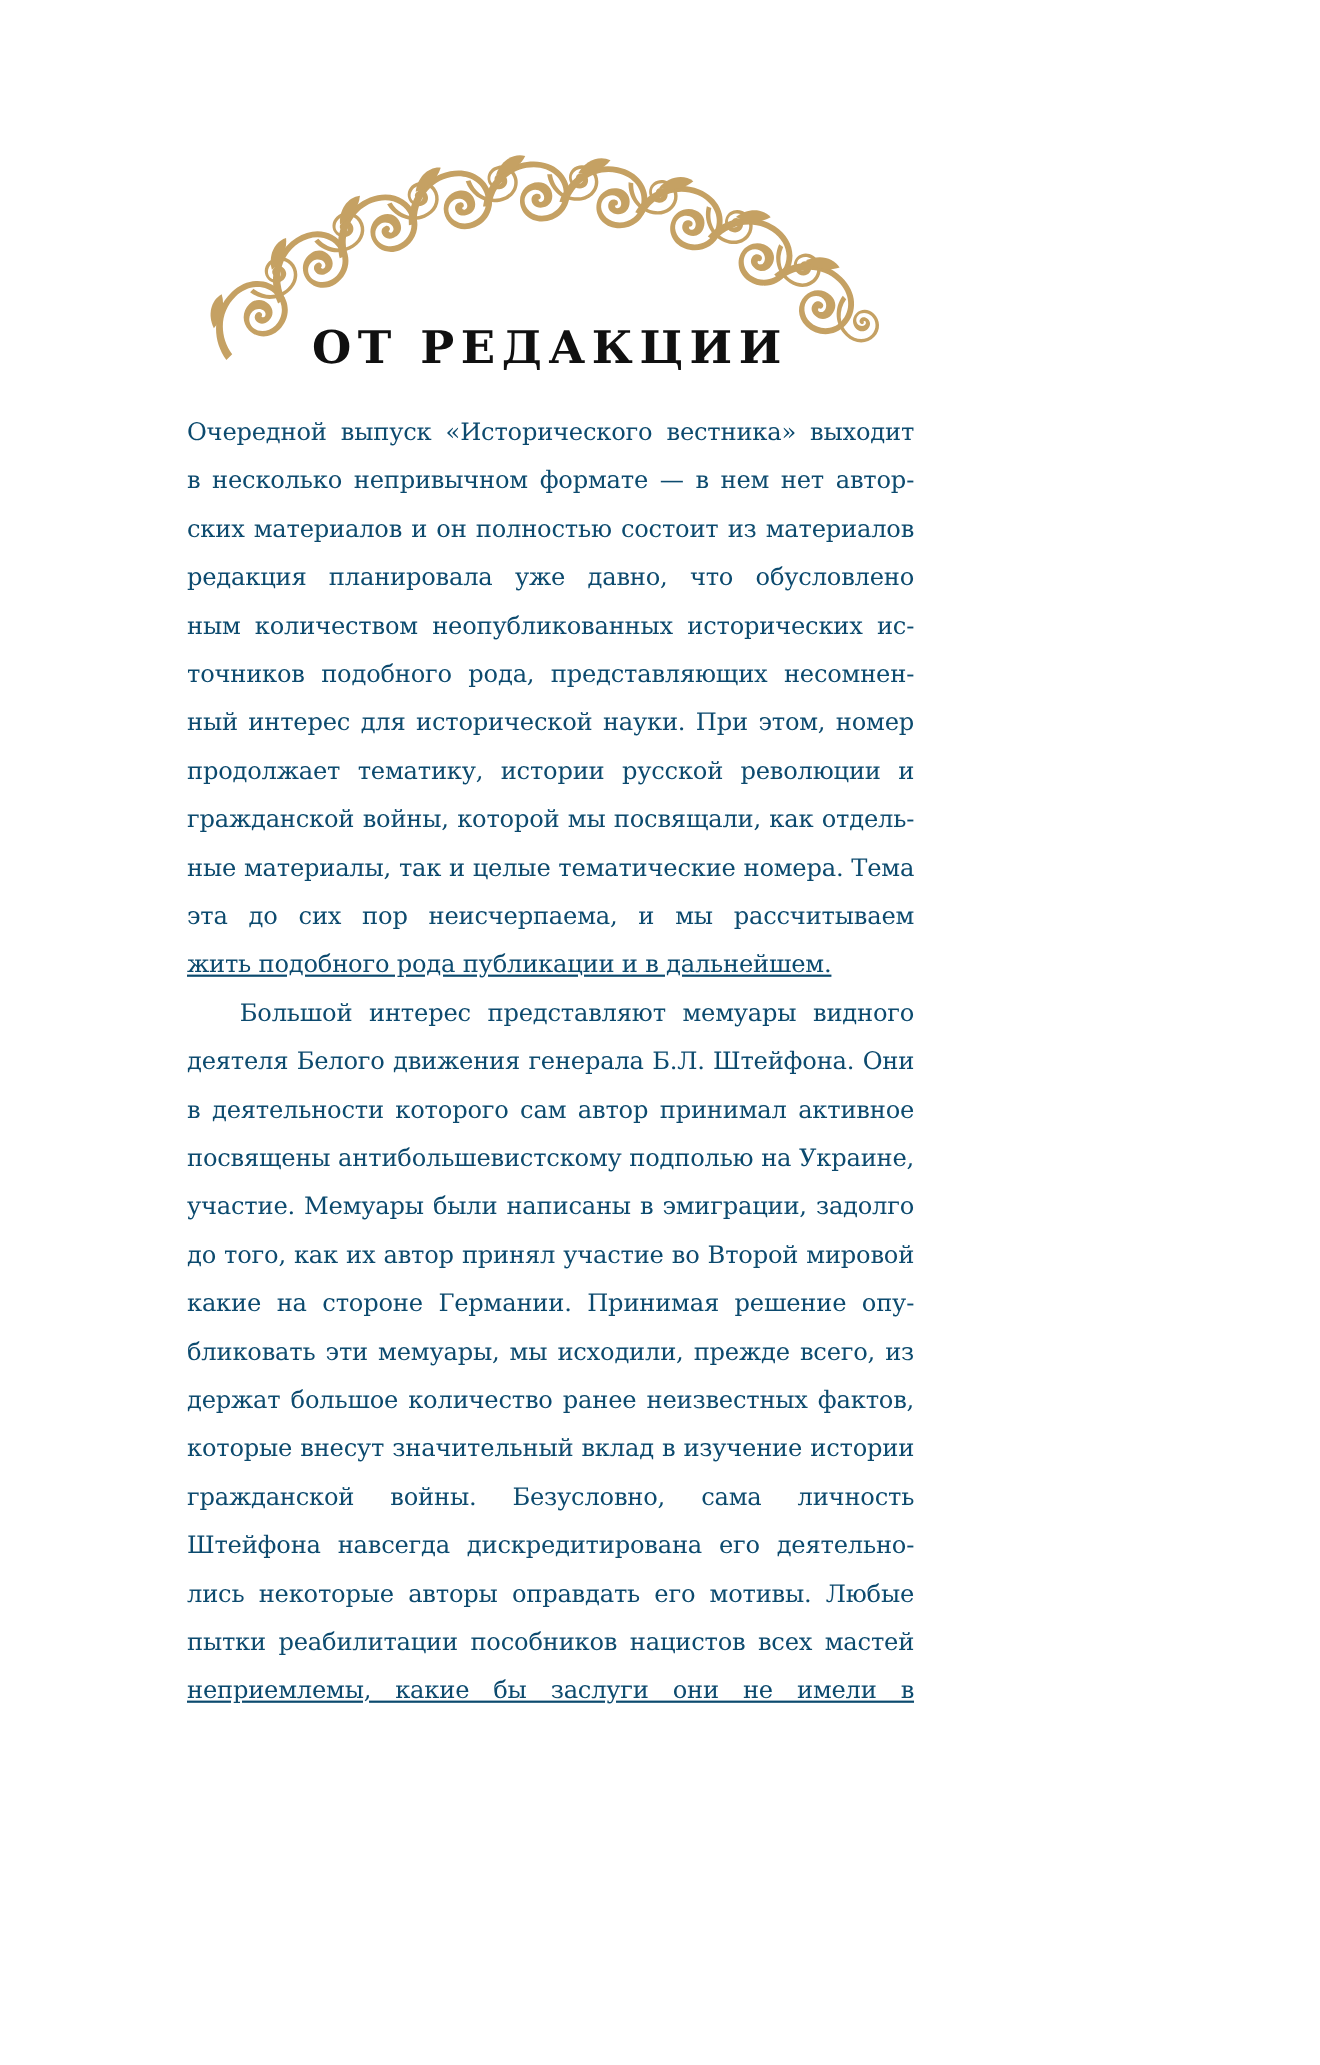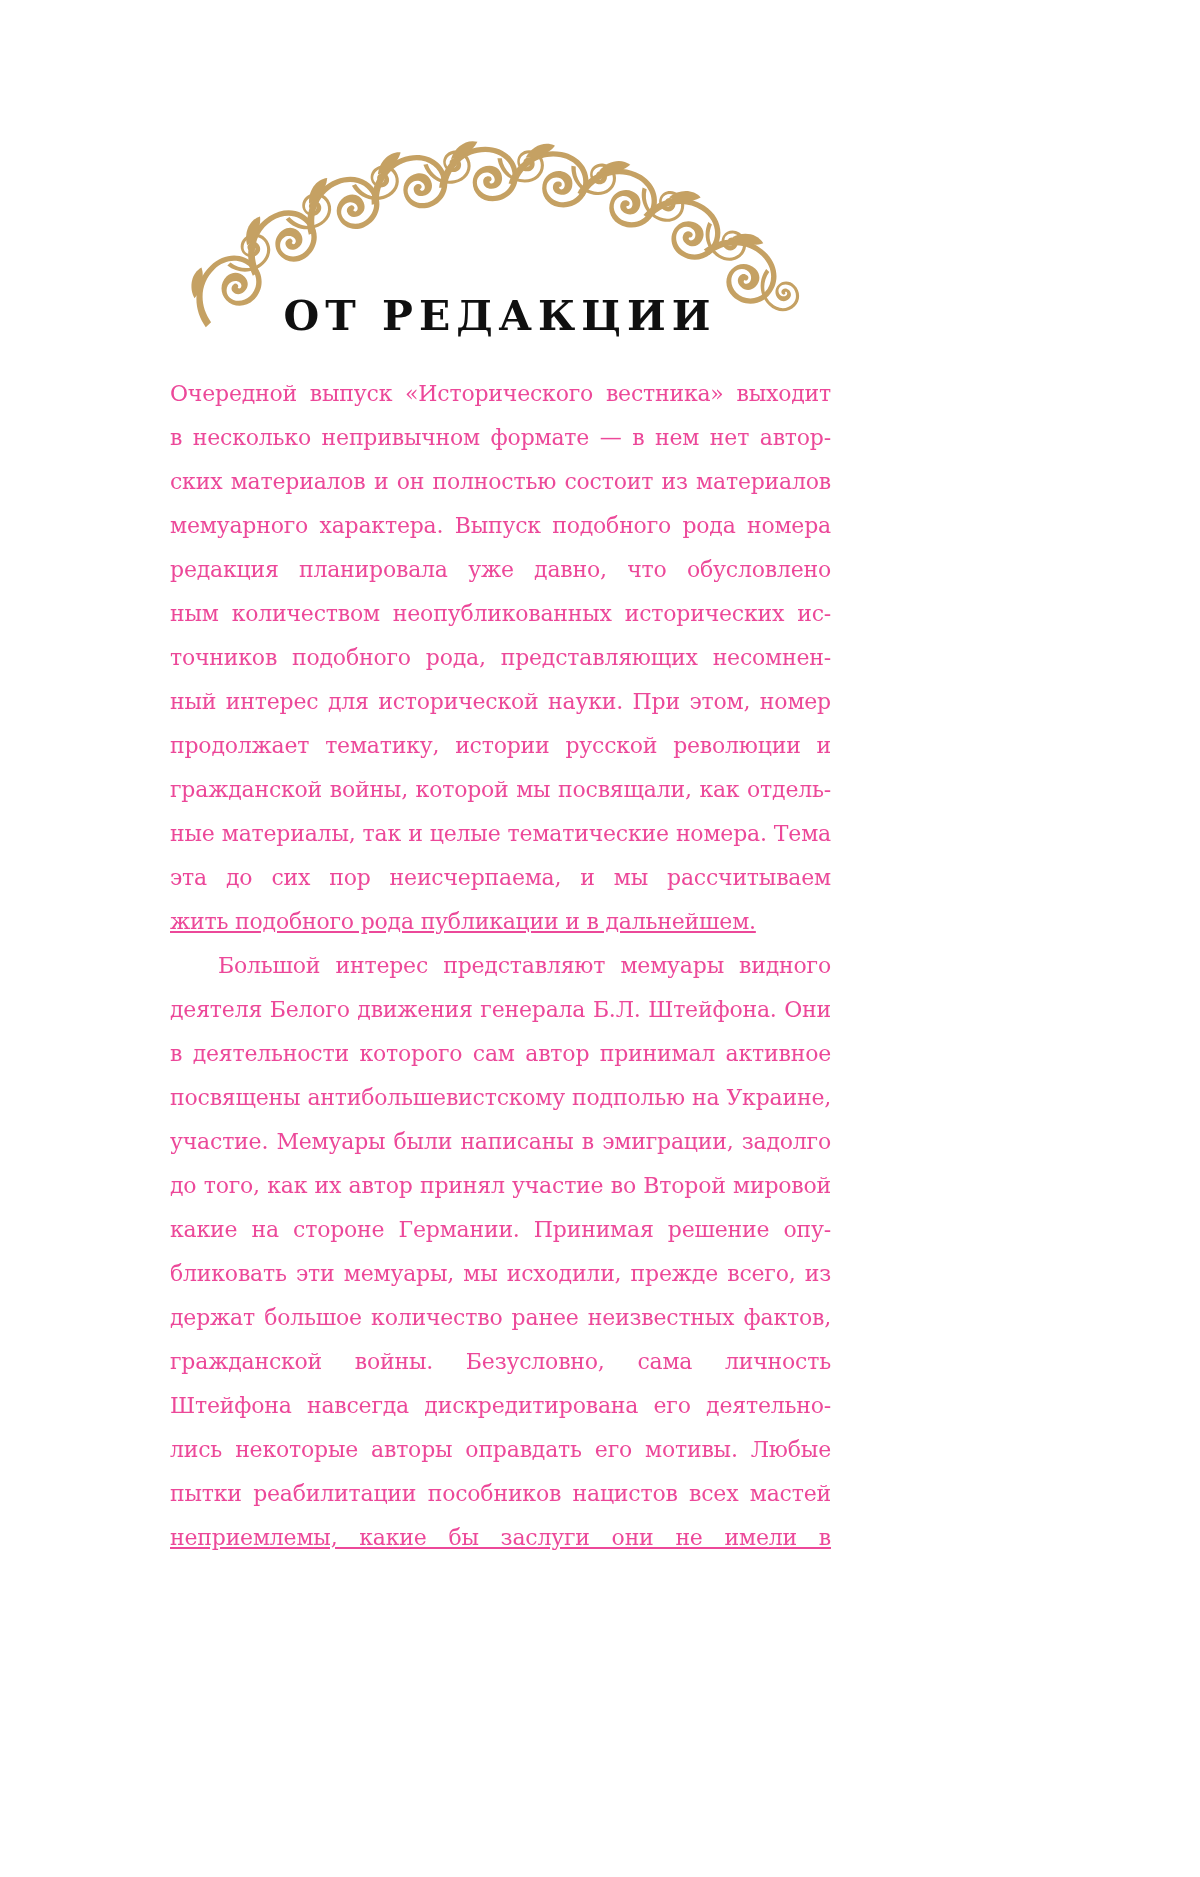--- a/index.html
+++ b/index.html
@@ -28,21 +28,21 @@
     font-weight: 700;
     letter-spacing: 6px;
     color: #101010;
     white-space: nowrap;
   }
   .body-text {
     position: absolute;
     top: 372px;
     left: 170px;
     width: 661px;
-    color: #ec4899;
+    color: #0c4a6e;
     font-size: 22px;
     letter-spacing: -0.2px;
   }
   .line {
     height: 44px;
     line-height: 44px;
     text-align: justify;
     text-align-last: justify;
     overflow: hidden;
   }
@@ -86,39 +86,39 @@
       <use href="#unit" transform="translate(755.6 276.4) rotate(44)"></use>
     </g>
   </svg>
 
   <div class="page-title">ОТ РЕДАКЦИИ</div>
 
   <div class="body-text">
       <div class="line">Очередной выпуск «Исторического вестника» выходит</div>
       <div class="line">в несколько непривычном формате — в нем нет автор-</div>
       <div class="line">ских материалов и он полностью состоит из материалов</div>
-      <div class="line">мемуарного характера. Выпуск подобного рода номера</div>
       <div class="line">редакция планировала уже давно, что обусловлено огром-</div>
       <div class="line">ным количеством неопубликованных исторических ис-</div>
       <div class="line">точников подобного рода, представляющих несомнен-</div>
       <div class="line">ный интерес для исторической науки. При этом, номер</div>
       <div class="line">продолжает тематику, истории русской революции и</div>
       <div class="line">гражданской войны, которой мы посвящали, как отдель-</div>
       <div class="line">ные материалы, так и целые тематические номера. Тема</div>
       <div class="line">эта до сих пор неисчерпаема, и мы рассчитываем продол-</div>
       <div class="line para-end">жить подобного рода публикации и в дальнейшем.</div>
       <div class="line indent">Большой интерес представляют мемуары видного</div>
       <div class="line">деятеля Белого движения генерала Б.Л. Штейфона. Они</div>
       <div class="line">в деятельности которого сам автор принимал активное</div>
       <div class="line">посвящены антибольшевистскому подполью на Украине,</div>
       <div class="line">участие. Мемуары были написаны в эмиграции, задолго</div>
       <div class="line">до того, как их автор принял участие во Второй мировой</div>
       <div class="line">какие на стороне Германии. Принимая решение опу-</div>
       <div class="line">бликовать эти мемуары, мы исходили, прежде всего, из</div>
       <div class="line">держат большое количество ранее неизвестных фактов,</div>
+      <div class="line">которые внесут значительный вклад в изучение истории</div>
       <div class="line">гражданской войны. Безусловно, сама личность генерала</div>
       <div class="line">Штейфона навсегда дискредитирована его деятельно-</div>
       <div class="line">лись некоторые авторы оправдать его мотивы. Любые по-</div>
       <div class="line">пытки реабилитации пособников нацистов всех мастей</div>
       <div class="line para-end">неприемлемы, какие бы заслуги они не имели в прошлом.</div>
     </div>
 
   <svg class="ornament-svg ornament-bottom" viewBox="0 0 1000 90" xmlns="http://www.w3.org/2000/svg">
     <g fill="#c5a163">
       <use href="#unit" transform="translate(266 42)"></use>

